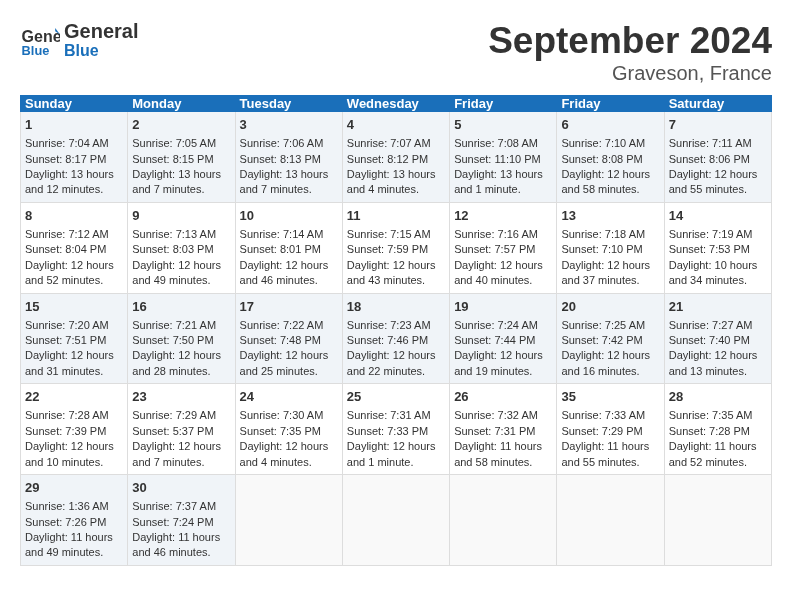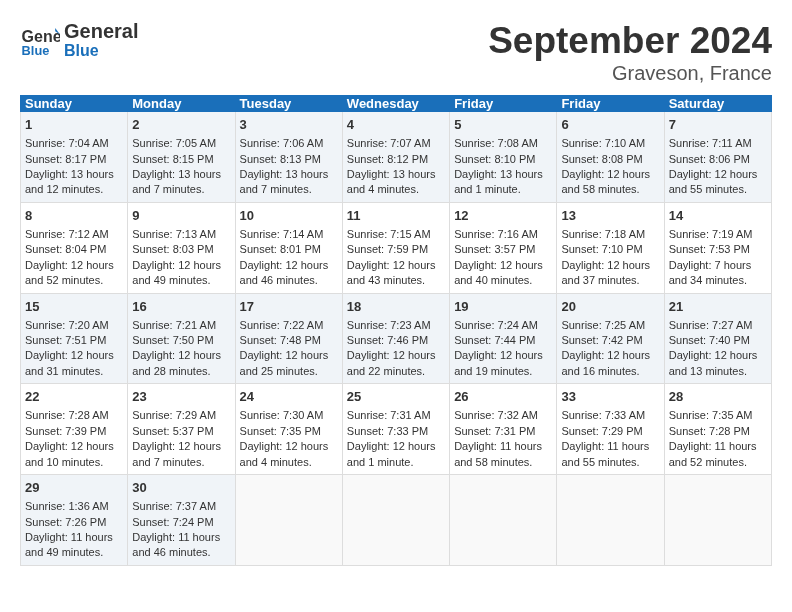--- a/index.html
+++ b/index.html
@@ -113,49 +113,49 @@
         <th>Friday</th>
         <th>Saturday</th>
       </tr>
   </thead>
   <tbody id="calendar-body">
   <tr>
         <td><span class="day-num">1</span><span>Sunrise: 7:04 AM</span><br><span>Sunset: 8:17 PM</span><br><span>Daylight: 13 hours and 12 minutes.</span></td>
         <td><span class="day-num">2</span><span>Sunrise: 7:05 AM</span><br><span>Sunset: 8:15 PM</span><br><span>Daylight: 13 hours and 7 minutes.</span></td>
         <td><span class="day-num">3</span><span>Sunrise: 7:06 AM</span><br><span>Sunset: 8:13 PM</span><br><span>Daylight: 13 hours and 7 minutes.</span></td>
         <td><span class="day-num">4</span><span>Sunrise: 7:07 AM</span><br><span>Sunset: 8:12 PM</span><br><span>Daylight: 13 hours and 4 minutes.</span></td>
-        <td><span class="day-num">5</span><span>Sunrise: 7:08 AM</span><br><span>Sunset: 8:10 PM</span><br><span>Daylight: 13 hours and 1 minute.</span></td>
+        <td><span class="day-num">5</span><span>Sunrise: 7:08 AM</span><br><span>Sunset: 11:10 PM</span><br><span>Daylight: 13 hours and 1 minute.</span></td>
         <td><span class="day-num">6</span><span>Sunrise: 7:10 AM</span><br><span>Sunset: 8:08 PM</span><br><span>Daylight: 12 hours and 58 minutes.</span></td>
         <td><span class="day-num">7</span><span>Sunrise: 7:11 AM</span><br><span>Sunset: 8:06 PM</span><br><span>Daylight: 12 hours and 55 minutes.</span></td>
       </tr>
       <tr>
         <td><span class="day-num">8</span><span>Sunrise: 7:12 AM</span><br><span>Sunset: 8:04 PM</span><br><span>Daylight: 12 hours and 52 minutes.</span></td>
         <td><span class="day-num">9</span><span>Sunrise: 7:13 AM</span><br><span>Sunset: 8:03 PM</span><br><span>Daylight: 12 hours and 49 minutes.</span></td>
         <td><span class="day-num">10</span><span>Sunrise: 7:14 AM</span><br><span>Sunset: 8:01 PM</span><br><span>Daylight: 12 hours and 46 minutes.</span></td>
         <td><span class="day-num">11</span><span>Sunrise: 7:15 AM</span><br><span>Sunset: 7:59 PM</span><br><span>Daylight: 12 hours and 43 minutes.</span></td>
-        <td><span class="day-num">12</span><span>Sunrise: 7:16 AM</span><br><span>Sunset: 3:57 PM</span><br><span>Daylight: 12 hours and 40 minutes.</span></td>
+        <td><span class="day-num">12</span><span>Sunrise: 7:16 AM</span><br><span>Sunset: 7:57 PM</span><br><span>Daylight: 12 hours and 40 minutes.</span></td>
         <td><span class="day-num">13</span><span>Sunrise: 7:18 AM</span><br><span>Sunset: 7:10 PM</span><br><span>Daylight: 12 hours and 37 minutes.</span></td>
-        <td><span class="day-num">14</span><span>Sunrise: 7:19 AM</span><br><span>Sunset: 7:53 PM</span><br><span>Daylight: 7 hours and 34 minutes.</span></td>
+        <td><span class="day-num">14</span><span>Sunrise: 7:19 AM</span><br><span>Sunset: 7:53 PM</span><br><span>Daylight: 10 hours and 34 minutes.</span></td>
       </tr>
       <tr>
         <td><span class="day-num">15</span><span>Sunrise: 7:20 AM</span><br><span>Sunset: 7:51 PM</span><br><span>Daylight: 12 hours and 31 minutes.</span></td>
         <td><span class="day-num">16</span><span>Sunrise: 7:21 AM</span><br><span>Sunset: 7:50 PM</span><br><span>Daylight: 12 hours and 28 minutes.</span></td>
         <td><span class="day-num">17</span><span>Sunrise: 7:22 AM</span><br><span>Sunset: 7:48 PM</span><br><span>Daylight: 12 hours and 25 minutes.</span></td>
         <td><span class="day-num">18</span><span>Sunrise: 7:23 AM</span><br><span>Sunset: 7:46 PM</span><br><span>Daylight: 12 hours and 22 minutes.</span></td>
         <td><span class="day-num">19</span><span>Sunrise: 7:24 AM</span><br><span>Sunset: 7:44 PM</span><br><span>Daylight: 12 hours and 19 minutes.</span></td>
         <td><span class="day-num">20</span><span>Sunrise: 7:25 AM</span><br><span>Sunset: 7:42 PM</span><br><span>Daylight: 12 hours and 16 minutes.</span></td>
         <td><span class="day-num">21</span><span>Sunrise: 7:27 AM</span><br><span>Sunset: 7:40 PM</span><br><span>Daylight: 12 hours and 13 minutes.</span></td>
       </tr>
       <tr>
         <td><span class="day-num">22</span><span>Sunrise: 7:28 AM</span><br><span>Sunset: 7:39 PM</span><br><span>Daylight: 12 hours and 10 minutes.</span></td>
         <td><span class="day-num">23</span><span>Sunrise: 7:29 AM</span><br><span>Sunset: 5:37 PM</span><br><span>Daylight: 12 hours and 7 minutes.</span></td>
         <td><span class="day-num">24</span><span>Sunrise: 7:30 AM</span><br><span>Sunset: 7:35 PM</span><br><span>Daylight: 12 hours and 4 minutes.</span></td>
         <td><span class="day-num">25</span><span>Sunrise: 7:31 AM</span><br><span>Sunset: 7:33 PM</span><br><span>Daylight: 12 hours and 1 minute.</span></td>
         <td><span class="day-num">26</span><span>Sunrise: 7:32 AM</span><br><span>Sunset: 7:31 PM</span><br><span>Daylight: 11 hours and 58 minutes.</span></td>
-        <td><span class="day-num">33</span><span>Sunrise: 7:33 AM</span><br><span>Sunset: 7:29 PM</span><br><span>Daylight: 11 hours and 55 minutes.</span></td>
+        <td><span class="day-num">35</span><span>Sunrise: 7:33 AM</span><br><span>Sunset: 7:29 PM</span><br><span>Daylight: 11 hours and 55 minutes.</span></td>
         <td><span class="day-num">28</span><span>Sunrise: 7:35 AM</span><br><span>Sunset: 7:28 PM</span><br><span>Daylight: 11 hours and 52 minutes.</span></td>
       </tr>
       <tr>
         <td><span class="day-num">29</span><span>Sunrise: 1:36 AM</span><br><span>Sunset: 7:26 PM</span><br><span>Daylight: 11 hours and 49 minutes.</span></td>
         <td><span class="day-num">30</span><span>Sunrise: 7:37 AM</span><br><span>Sunset: 7:24 PM</span><br><span>Daylight: 11 hours and 46 minutes.</span></td>
         <td class="empty"></td>
         <td class="empty"></td>
         <td class="empty"></td>
         <td class="empty"></td>
         <td class="empty"></td>

